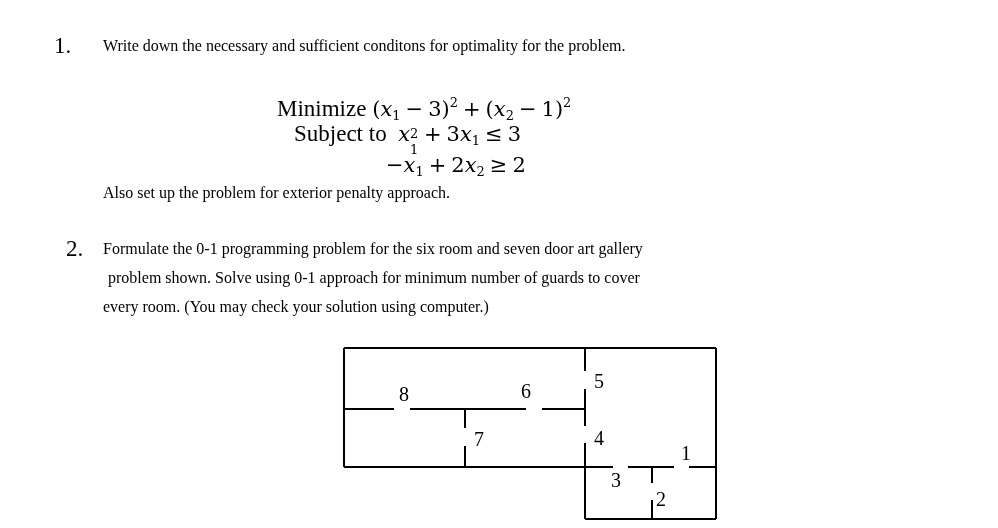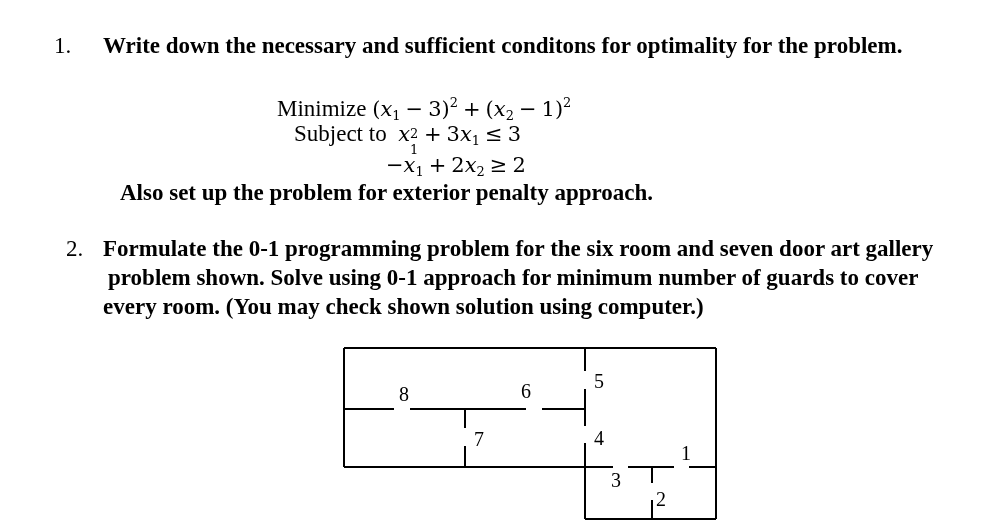--- a/index.html
+++ b/index.html
@@ -1,18 +1,18 @@
 <!DOCTYPE html>
 <html><head>
 <meta charset="utf-8">
 <style>
   html, body { margin: 0; padding: 0; background: #ffffff; }
   body { width: 998px; height: 528px; position: relative; overflow: hidden;
          font-family: "Liberation Serif", "DejaVu Serif", serif; color: #000; }
-  .txt { position: absolute; white-space: nowrap; font-size: 23px; line-height: 29px; font-weight: bold; }
+  .txt { position: absolute; white-space: nowrap; font-size: 16px; line-height: 29px; }
   .num { position: absolute; font-size: 23px; line-height: 29px; }
   .math { position: absolute; white-space: nowrap; font-size: 23px; line-height: 29px; }
   .mi { font-family: "DejaVu Serif", serif; font-style: italic; font-size: 21px; }
   .mn { font-family: "DejaVu Serif", serif; font-size: 21px; }
   .mo { font-family: "DejaVu Serif", serif; font-size: 21px; padding: 0 5px; }
   sub, sup { font-family: "DejaVu Serif", serif; font-size: 13px; }
   sub { vertical-align: -4px; }
   sup { vertical-align: 9px; }
   .supsub { display: inline-block; position: relative; width: 9px; height: 10px; }
   .supsub .s1 { position: absolute; top: -12px; left: 0; font-size: 13px; font-family: "DejaVu Serif", serif; }
@@ -39,26 +39,26 @@
     <span class="mi">x</span><span class="supsub"><span class="s1">2</span><span class="s2">1</span></span><span class="mo">+</span><span class="mn">3</span><span class="mi">x</span><sub>1</sub><span class="mo">≤</span><span class="mn">3</span>
   </span>
 </div>
 
 <div class="math" style="left:370px; top:150px;margin-left:16px;">
   <span>
     <span class="mn">−</span><span class="mi">x</span><sub>1</sub><span class="mo">+</span><span class="mn">2</span><span class="mi">x</span><sub>2</sub><span class="mo">≥</span><span class="mn">2</span>
   </span>
 </div>
 
-<div class="txt" style="left:120px; top:178px;text-align:right;">Also set up the problem for exterior penalty approach.</div>
+<div class="txt" style="left:103px; top:178px;text-align:right;">Also set up the problem for exterior penalty approach.</div>
 
 <div class="num" style="left:66px; top:234px;">2.</div>
 <div class="txt" style="left:103px; top:234px;">Formulate the 0-1 programming problem for the six room and seven door art gallery</div>
 <div class="txt" style="left:108px; top:263px;">problem shown.  Solve using 0-1 approach for minimum number of guards to cover</div>
-<div class="txt" style="left:103px; top:292px;">every room. (You may check shown solution using computer.)</div>
+<div class="txt" style="left:103px; top:292px;">every room. (You may check your solution using computer.)</div>
 
 <svg width="998" height="528">
   <g stroke="#000" stroke-width="2" fill="none">
 
     <line x1="344" y1="348" x2="716" y2="348"></line>
 
     <line x1="344" y1="348" x2="344" y2="467"></line>
 
     <line x1="716" y1="348" x2="716" y2="519"></line>
 

